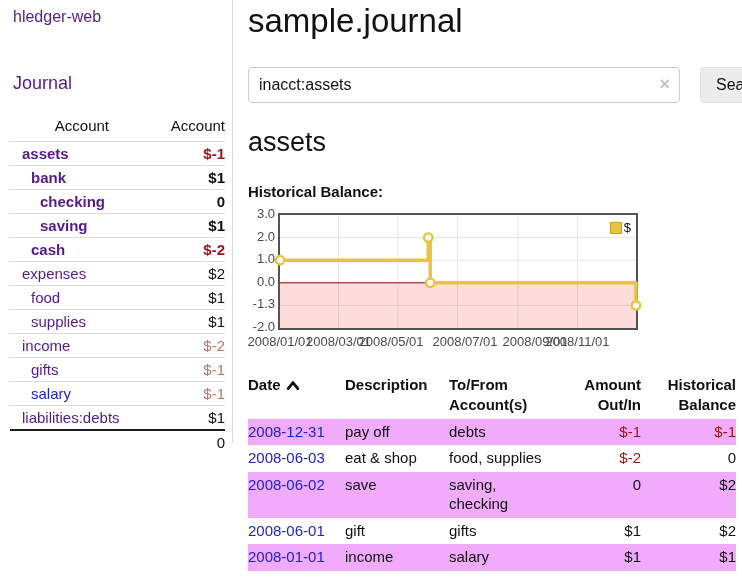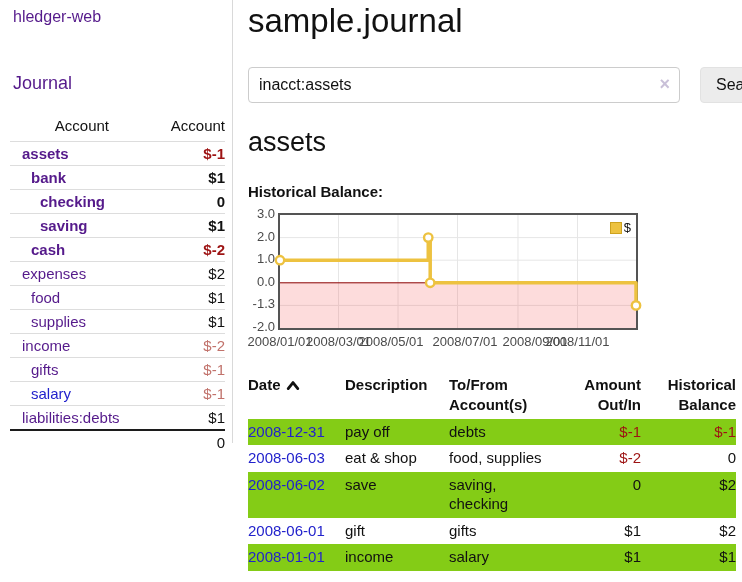--- a/index.html
+++ b/index.html
@@ -63,21 +63,21 @@
   
   table.register { margin-top:19px; border-collapse:collapse; font-size:15px; width:488px; table-layout:fixed; }
   table.register col.c-date { width:97px; }
   table.register col.c-desc { width:104px; }
   table.register col.c-acct { width:112px; }
   table.register col.c-amt  { width:80px; }
   table.register col.c-bal  { width:95px; }
   table.register th { font-weight:700; text-align:left; vertical-align:top; padding:3px 8px 3px 0; line-height:1.35; }
   table.register th.r, table.register td.r { text-align:right; padding-right:0; }
   table.register td { padding:4px 8px 4px 0; vertical-align:top; line-height:1.25; }
-  table.register tr.green td { background:#84cc16; }
+  table.register tr.green td { background:#f0abfc; }
   table.register a { color:#2222cc; text-decoration:none; }
   .caret { margin-left:5px; vertical-align:-1px; }
 </style>
 </head>
 <body>
 
 <div class="page">
 
   <aside class="sidebar">
     <a href="#" class="brand">hledger-web</a>

